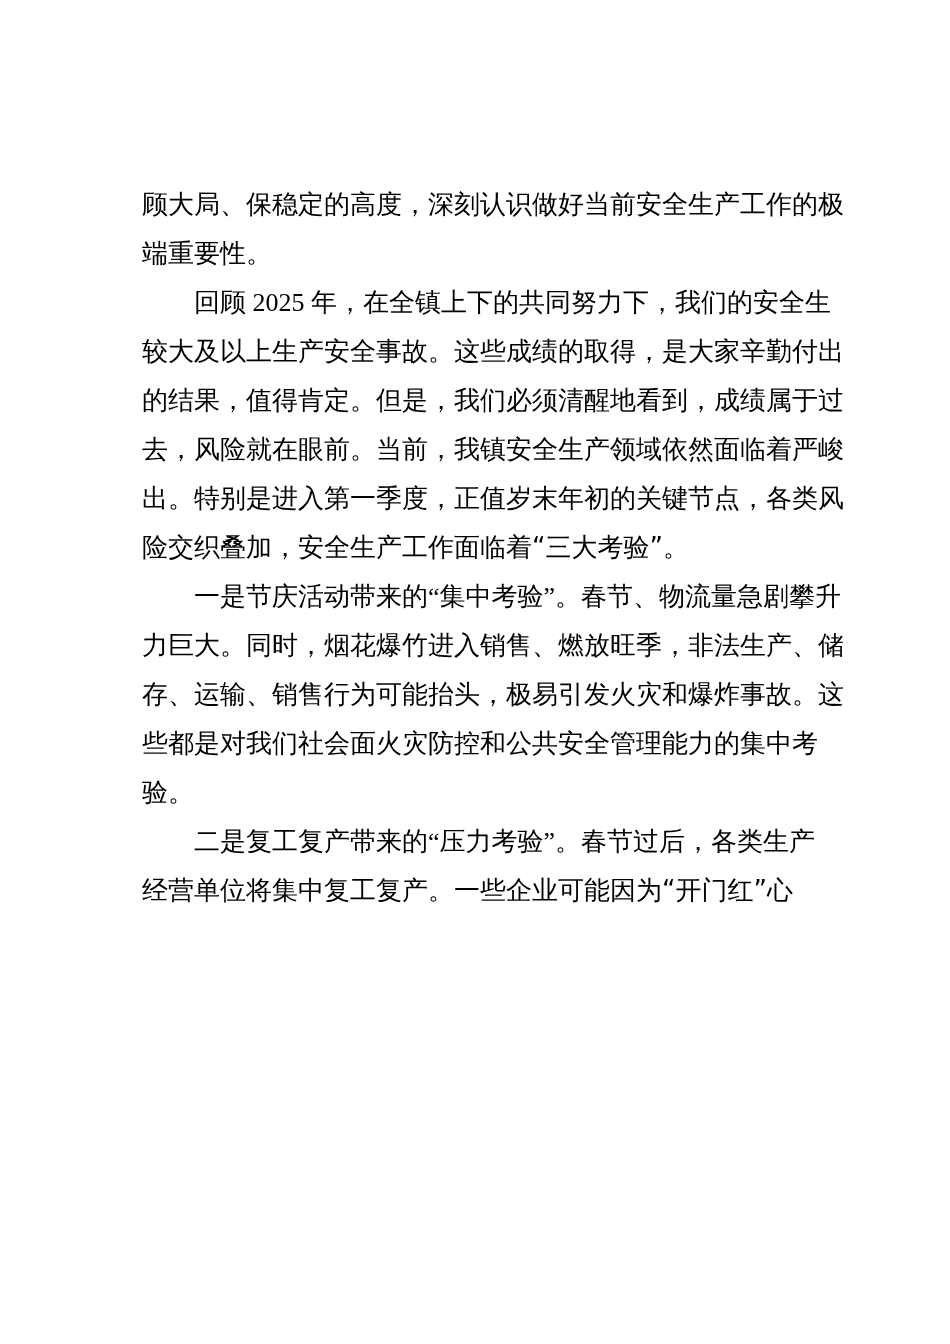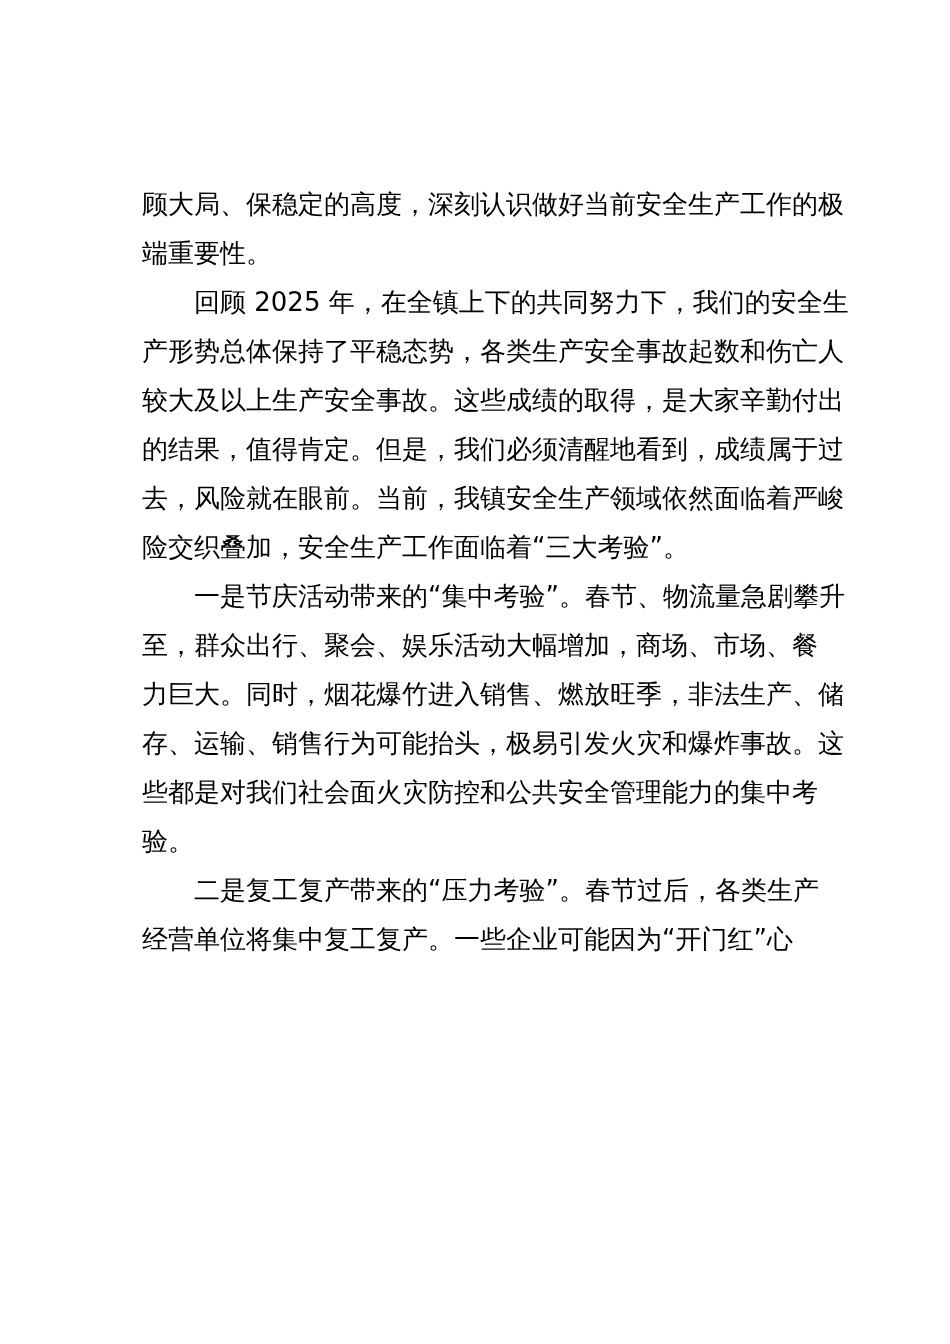--- a/index.html
+++ b/index.html
@@ -31,40 +31,40 @@
     }
     .line {
       height: 49px;
       line-height: 49px;
       font-size: 26px;
       white-space: nowrap;
       letter-spacing: 0px;
     }
     .line.indent {
       padding-left: 52px;
+      font-family: Liberation Serif, serif;
     }
   </style>
 </head>
 <body>
 
 <div class="page">
   <div class="text-block">
 
     <div class="line">顾大局、保稳定的高度，深刻认识做好当前安全生产工作的极</div>
     <div class="line">端重要性。</div>
 
     <div class="line indent">回顾 2025 年，在全镇上下的共同努力下，我们的安全生</div>
-    <div class="line">产形势总体保持了平稳态势，各类生产安全事故起数和伤亡人</div>
     <div class="line">较大及以上生产安全事故。这些成绩的取得，是大家辛勤付出</div>
     <div class="line">的结果，值得肯定。但是，我们必须清醒地看到，成绩属于过</div>
     <div class="line">去，风险就在眼前。当前，我镇安全生产领域依然面临着严峻</div>
+    <div class="line">出。特别是进入第一季度，正值岁末年初的关键节点，各类风</div>
     <div class="line">险交织叠加，安全生产工作面临着“三大考验”。</div>
 
     <div class="line indent">一是节庆活动带来的“集中考验”。春节、物流量急剧攀升</div>
-    <div class="line">至，群众出行、聚会、娱乐活动大幅增加，商场、市场、餐</div>
     <div class="line">力巨大。同时，烟花爆竹进入销售、燃放旺季，非法生产、储</div>
     <div class="line">存、运输、销售行为可能抬头，极易引发火灾和爆炸事故。这</div>
     <div class="line">些都是对我们社会面火灾防控和公共安全管理能力的集中考</div>
     <div class="line">验。</div>
 
     <div class="line indent">二是复工复产带来的“压力考验”。春节过后，各类生产</div>
     <div class="line">经营单位将集中复工复产。一些企业可能因为“开门红”心</div>
   </div>
 </div>
 

